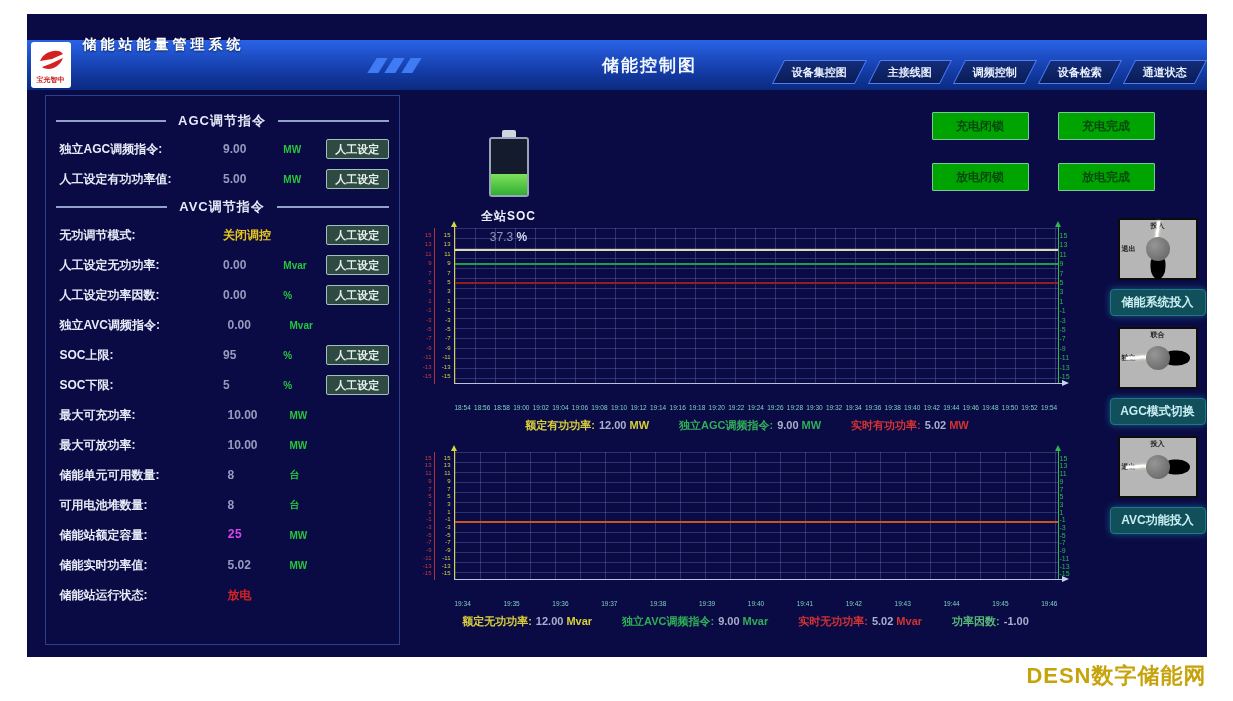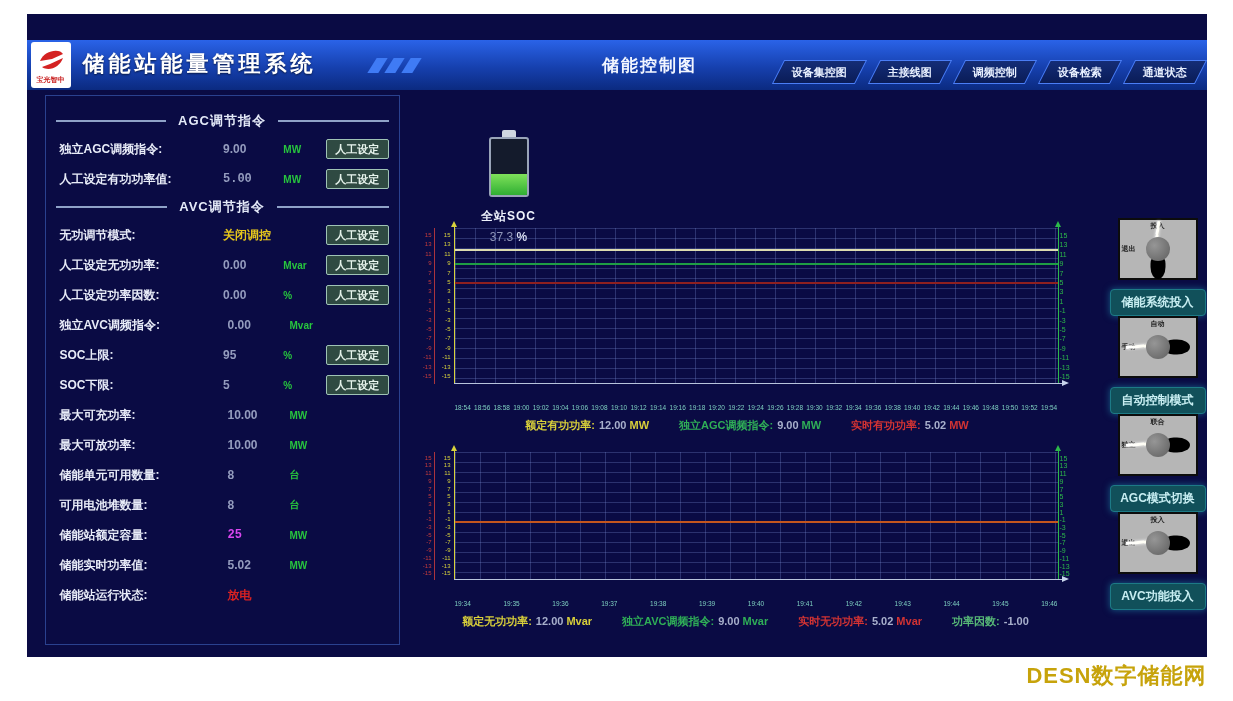--- a/index.html
+++ b/index.html
@@ -5,21 +5,21 @@
   html,body{margin:0;padding:0;background:#ffffff;font-family:"Liberation Sans","DejaVu Sans",sans-serif;}
   .screen{position:relative;width:1180px;height:643px;margin:14px auto 0;background:#0a0b44;overflow:hidden;}
 
   
   .header-bar{position:absolute;left:0;top:26px;width:100%;height:50px;
     background:linear-gradient(180deg,#2a63e8 0%,#1640ae 55%,#0b2a80 100%);}
   .logo-box{position:absolute;left:4px;top:28px;width:40px;height:46px;background:#fff;border-radius:3px;
     display:flex;flex-direction:column;align-items:center;justify-content:center;z-index:3;}
   .logo-swoosh{width:30px;height:30px;}
   .logo-text{font-size:7px;color:#c81e1e;font-weight:bold;white-space:nowrap;}
-  .app-title{position:absolute;left:56px;top:35px;color:#ffffff;font-size:22px;font-weight:bold;
+  .app-title{position:absolute;left:56px;top:22px;color:#ffffff;font-size:14px;font-weight:bold;
     letter-spacing:4px;text-shadow:0 1px 2px rgba(0,0,0,.6);z-index:3;}
   .stripes{position:absolute;left:345px;top:44px;display:flex;gap:6px;z-index:3;}
   .stripes i{display:block;width:11px;height:15px;background:#3f7bf5;transform:skewX(-32deg);}
   .page-title{position:absolute;left:548px;top:40px;width:150px;text-align:center;color:#f2f6ff;
     font-size:17px;font-weight:bold;letter-spacing:2px;z-index:3;}
   .nav{position:absolute;right:6px;top:46px;display:flex;gap:13px;z-index:3;}
   .nav-btn{height:22px;padding:0 13px;background:linear-gradient(180deg,#142d77,#0a1c57);
     border:1px solid #4a7df5;transform:skewX(-27deg);display:flex;align-items:center;cursor:pointer;}
   .nav-btn span{transform:skewX(27deg);color:#e8f0ff;font-size:11px;font-weight:bold;white-space:nowrap;}
 
@@ -56,21 +56,21 @@
   .g-unit{color:#d6dcf0;font-weight:bold;}
 
   
   .status-grid{position:absolute;left:905px;top:98px;display:grid;grid-template-columns:97px 97px;
     column-gap:29px;row-gap:23px;}
   .green-btn{height:28px;background:#00a400;border:1px solid #79c79a;color:#064a0e;font-size:12px;
     font-weight:bold;font-family:inherit;cursor:pointer;border-radius:1px;}
 
   
   .switches{position:absolute;left:1083px;top:204px;width:96px;display:flex;flex-direction:column;align-items:center;}
-  .sw-unit{display:flex;flex-direction:column;align-items:center;}
+  .sw-unit{display:flex;flex-direction:column;align-items:center;margin-bottom:11px;}
   .sw-box{position:relative;width:80px;height:62px;background:#b6b6b6;border:2px solid #0c0c0c;box-sizing:border-box;cursor:pointer;}
   .sw-top{position:absolute;top:1px;left:50%;transform:translateX(-50%);font-size:7px;color:#1c1c1c;font-weight:bold;}
   .sw-left{position:absolute;left:2px;top:50%;transform:translateY(-50%);font-size:7px;color:#1c1c1c;font-weight:bold;}
   .sw-knob{position:absolute;left:50%;top:50%;width:24px;height:24px;border-radius:50%;
     background:radial-gradient(circle at 35% 35%,#969696,#5e5e5e);transform:translate(-50%,-50%);z-index:2;}
   .sw-pointer{position:absolute;background:#000;z-index:1;}
   .sw-horiz .sw-pointer{left:calc(50% + 6px);top:50%;width:26px;height:15px;border-radius:45% 60% 60% 45%;transform:translateY(-50%);}
   .sw-vert  .sw-pointer{top:calc(50% + 6px);left:50%;width:15px;height:24px;border-radius:45% 45% 60% 60%;transform:translateX(-50%);}
   .sw-streak{position:absolute;background:linear-gradient(90deg,#ffffff,#fffef2);z-index:1;box-shadow:0 0 3px #fff;}
   .sw-horiz .sw-streak{right:calc(50% + 8px);top:calc(50% - 2px);width:24px;height:3px;transform:rotate(-5deg);}
@@ -161,21 +161,21 @@
         <i></i>
       </div>
     <div class="row">
         <span class="r-label">独立AGC调频指令:</span>
         <span class="r-value" style="color: rgb(148, 156, 190);">9.00</span>
         <span class="r-unit">MW</span>
         <button class="set-btn">人工设定</button>
       </div>
     <div class="row">
         <span class="r-label">人工设定有功功率值:</span>
-        <span class="r-value" style="color: rgb(148, 156, 190); font-family: Liberation Mono, monospace;">5.00</span>
+        <span class="r-value" style="color: rgb(148, 156, 190);">5.00</span>
         <span class="r-unit">MW</span>
         <button class="set-btn">人工设定</button>
       </div>
     <div class="sec">
         <i></i>
         <b>AVC调节指令</b>
         <i></i>
       </div>
     <div class="row">
         <span class="r-label">无功调节模式:</span>
@@ -257,41 +257,37 @@
           <div class="battery-body">
               <div class="battery-fill" style="height: 37.3%;"></div>
             </div>
         </div>
       </div>
       <div class="g-label">全站SOC</div>
       <div class="g-value"><span>37.3</span> <span class="g-unit">%</span></div>
     </div>
   </div>
 
+  <div class="status-grid">
+    <button class="green-btn">充电闭锁</button>
+    <button class="green-btn">充电完成</button>
+    <button class="green-btn">放电闭锁</button>
+    <button class="green-btn">放电完成</button>
+  </div>
 
   <div class="switches">
     <div class="sw-unit">
       <div class="sw-box sw-vert">
         <span class="sw-top">投入</span>
         <span class="sw-left">退出</span>
         <span class="sw-streak"></span>
           <span class="sw-pointer"></span>
           <span class="sw-knob"></span>
       </div>
       <div class="sw-label">储能系统投入</div>
-    </div>
-    <div class="sw-unit">
-      <div class="sw-box sw-horiz">
-        <span class="sw-top">自动</span>
-        <span class="sw-left">手动</span>
-        <span class="sw-streak"></span>
-          <span class="sw-pointer"></span>
-          <span class="sw-knob"></span>
-      </div>
-      <div class="sw-label">自动控制模式</div>
     </div>
     <div class="sw-unit">
       <div class="sw-box sw-horiz">
         <span class="sw-top">联合</span>
         <span class="sw-left">独立</span>
         <span class="sw-streak"></span>
           <span class="sw-pointer"></span>
           <span class="sw-knob"></span>
       </div>
       <div class="sw-label">AGC模式切换</div>

